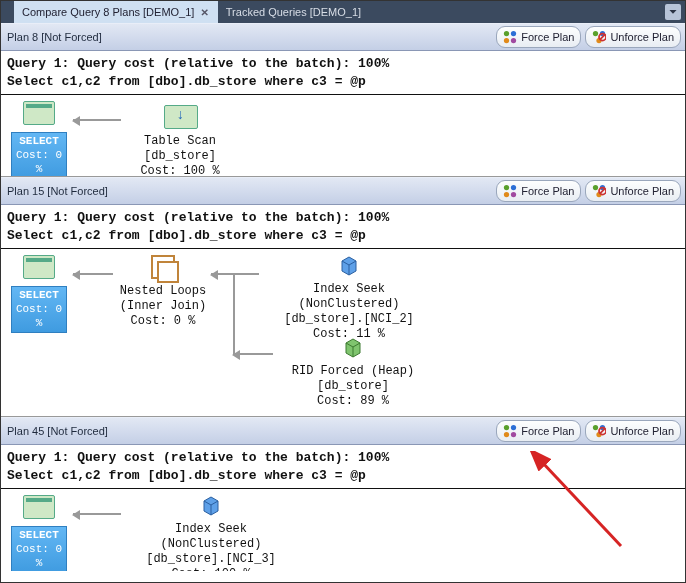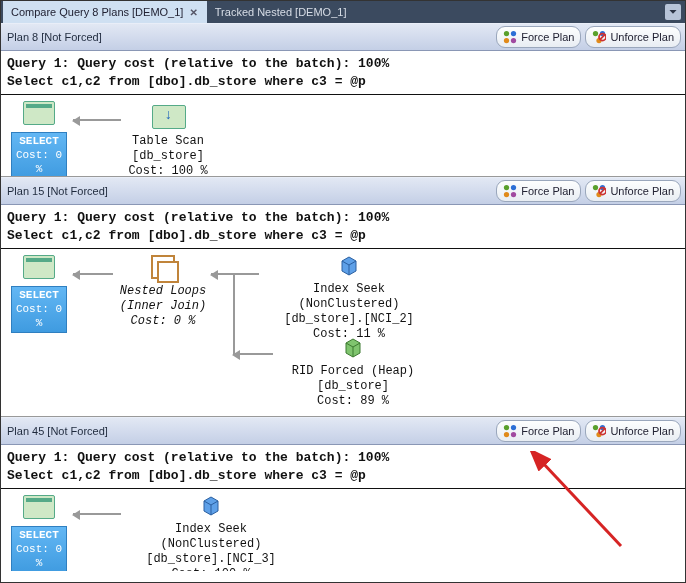--- a/index.html
+++ b/index.html
@@ -12,21 +12,21 @@
     height: 583px;
     overflow: hidden;
     border: 1px solid #333;
     position: relative;
   }
   .tabbar {
     background: #3b4a5f;
     height: 22px;
     display: flex;
     align-items: stretch;
-    padding-left: 2px;
+    padding-left: 13px;
     position: relative;
   }
   .tab {
     display: flex;
     align-items: center;
     padding: 0 8px;
     color: #d7dde6;
     font-size: 11px;
     cursor: pointer;
     border-right: 1px solid transparent;
@@ -161,21 +161,21 @@
 </style>
 </head>
 <body>
 
 <div class="tabbar">
   <div class="tab active">
     <span>Compare Query 8 Plans [DEMO_1]</span>
     <span class="x">✕</span>
   </div>
   <div class="tab">
-    <span>Tracked Nested [DEMO_1]</span>
+    <span>Tracked Queries [DEMO_1]</span>
   </div>
   <div class="tabbar-rt">⏷</div>
 </div>
 
 <div class="plan-section">
   <div class="plan-header">
     <div class="plan-title">Plan 8 [Not Forced]</div>
     <button class="btn">
       <svg class="ico" viewBox="0 0 16 16">
           <circle cx="4" cy="4" r="3" fill="#5aa02c"></circle>
@@ -200,21 +200,21 @@
 Select c1,c2 from [dbo].db_store where c3 = @p</div>
   <div class="canvas" style="--h:82px">
     <div class="node" style="left:10px; top:6px;">
       <span class="icon-table"></span>
       <div class="select-box" style="margin-top:2px">
         <div class="t">SELECT</div>
         <div>Cost: 0 %</div>
       </div>
     </div>
     <div class="arrow-h" style="left:72px; top:24px; width:48px;"></div>
-    <div class="node" style="left:112px; top:6px; width:110px;">
+    <div class="node" style="left:124px; top:6px; width:110px;">
       <span class="icon-table-scan"></span>
       <div>Table Scan</div>
       <div>[db_store]</div>
       <div>Cost: 100 %</div>
     </div>
   </div>
 </div>
 
 <div class="plan-section">
   <div class="plan-header">
@@ -243,21 +243,21 @@
 Select c1,c2 from [dbo].db_store where c3 = @p</div>
   <div class="canvas" style="--h:168px">
     <div class="node" style="left:10px; top:6px;">
       <span class="icon-table"></span>
       <div class="select-box" style="margin-top:2px">
         <div class="t">SELECT</div>
         <div>Cost: 0 %</div>
       </div>
     </div>
     <div class="arrow-h" style="left:72px; top:24px; width:40px;"></div>
-    <div class="node" style="left:112px; top:6px; width:100px;font-style:italic;">
+    <div class="node" style="left:112px; top:6px; width:100px;">
       <span class="icon-nested"></span>
       <div>Nested Loops</div>
       <div>(Inner Join)</div>
       <div>Cost: 0 %</div>
     </div>
     <div class="arrow-h" style="left:210px; top:24px; width:48px;"></div>
     <div class="node" style="left:258px; top:6px; width:180px;">
       <span class="icon-cube"><svg viewBox="0 0 22 22">
             <polygon points="4,6 11,2 18,6 18,16 11,20 4,16" fill="#5ea0e8" stroke="#2a5fa0"></polygon>
             <polyline points="4,6 11,10 18,6" fill="none" stroke="#2a5fa0"></polyline>

